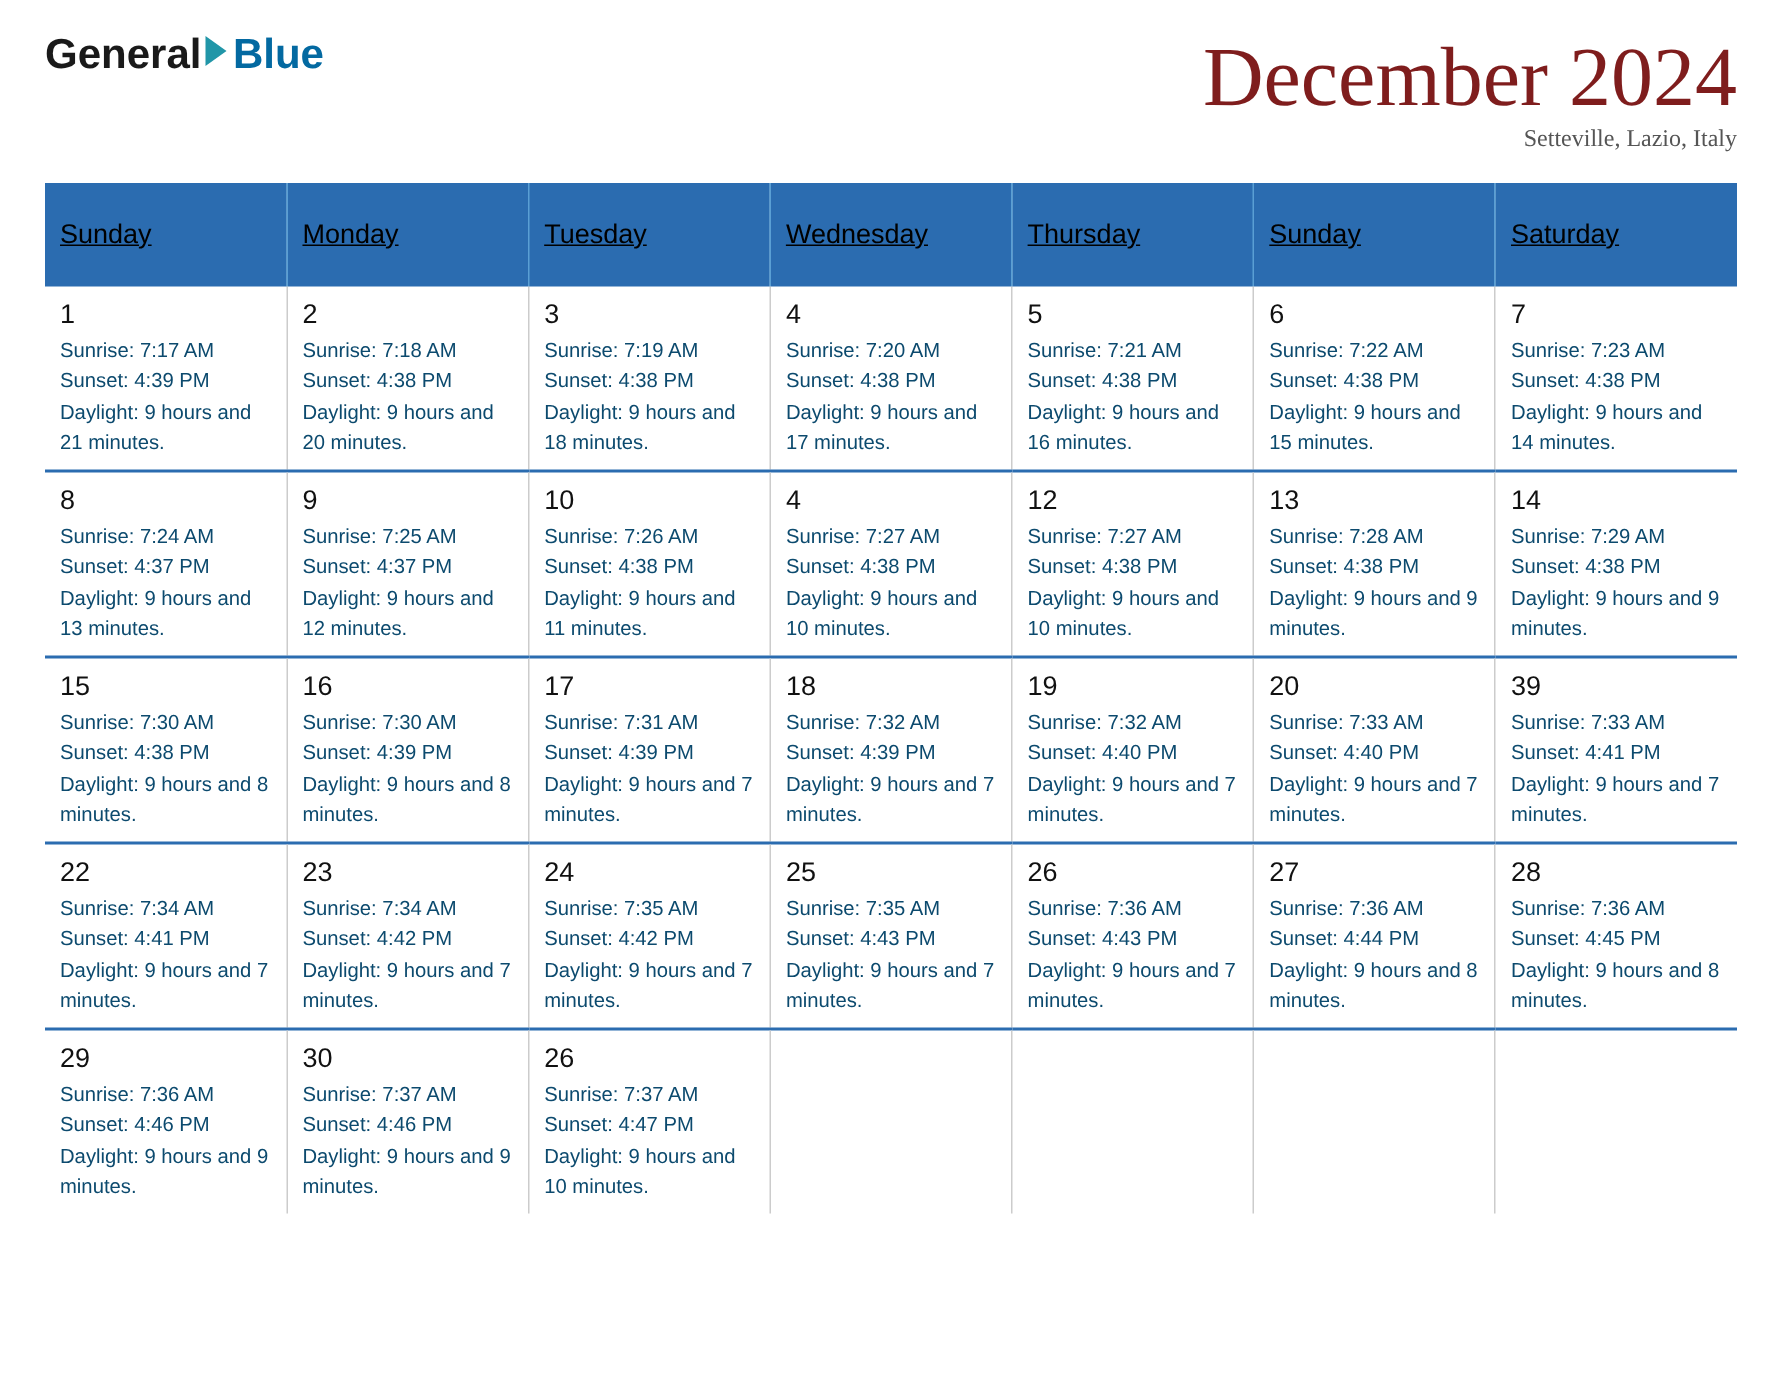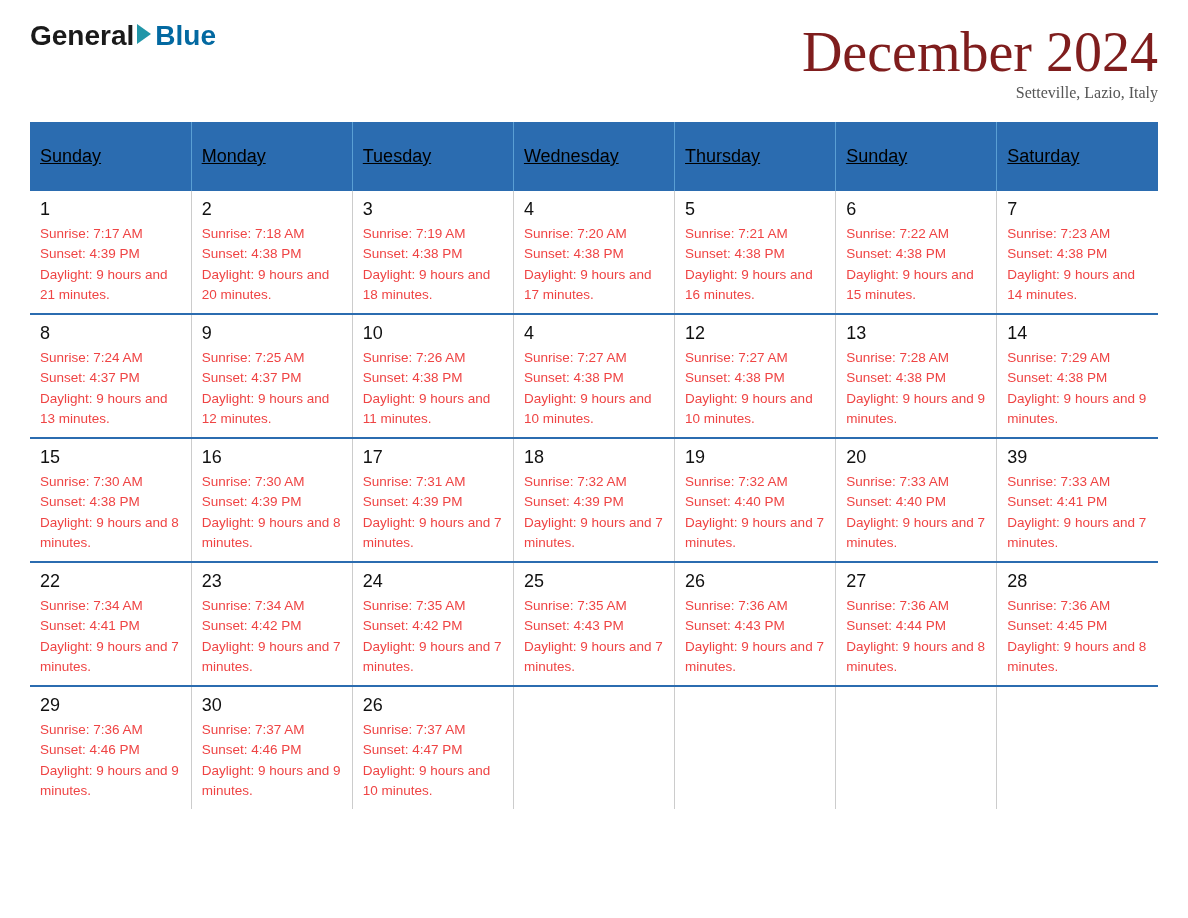--- a/index.html
+++ b/index.html
@@ -97,21 +97,21 @@
     .day-num {
       font-size: 18px;
       font-weight: normal;
       display: block;
       margin-bottom: 4px;
       color: #111;
     }
     .day-info {
       font-size: 13.5px;
       line-height: 1.5;
-      color: #ef4444;
+      color: #0c4a6e;
     }
     .empty-cell {
       background: #fff;
     }
   </style>
 </head>
 <body>
 
 <div class="header">
   <div class="logo">

